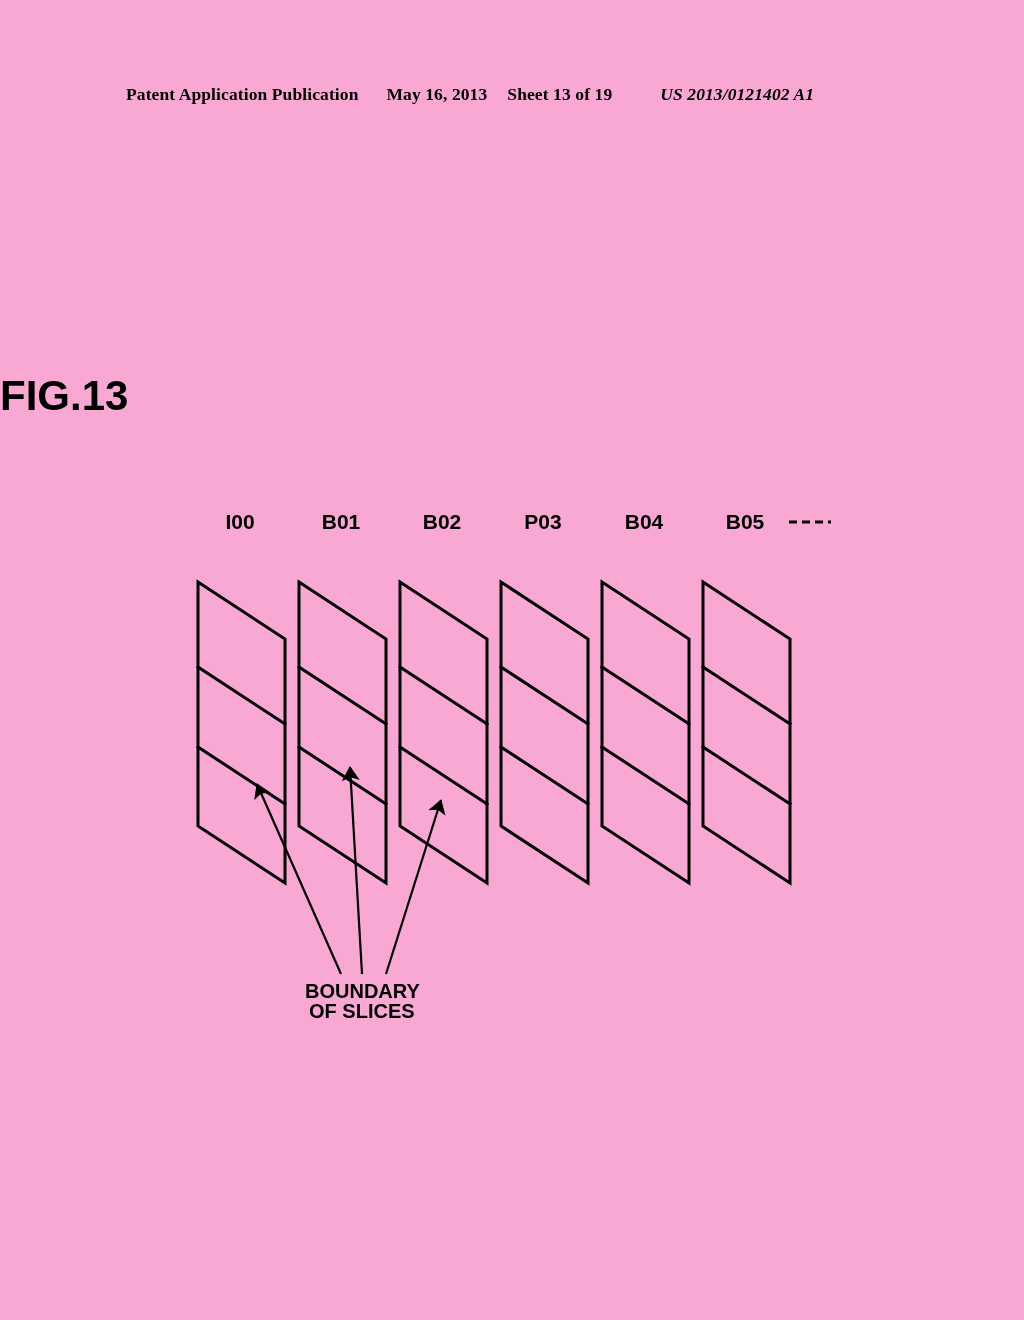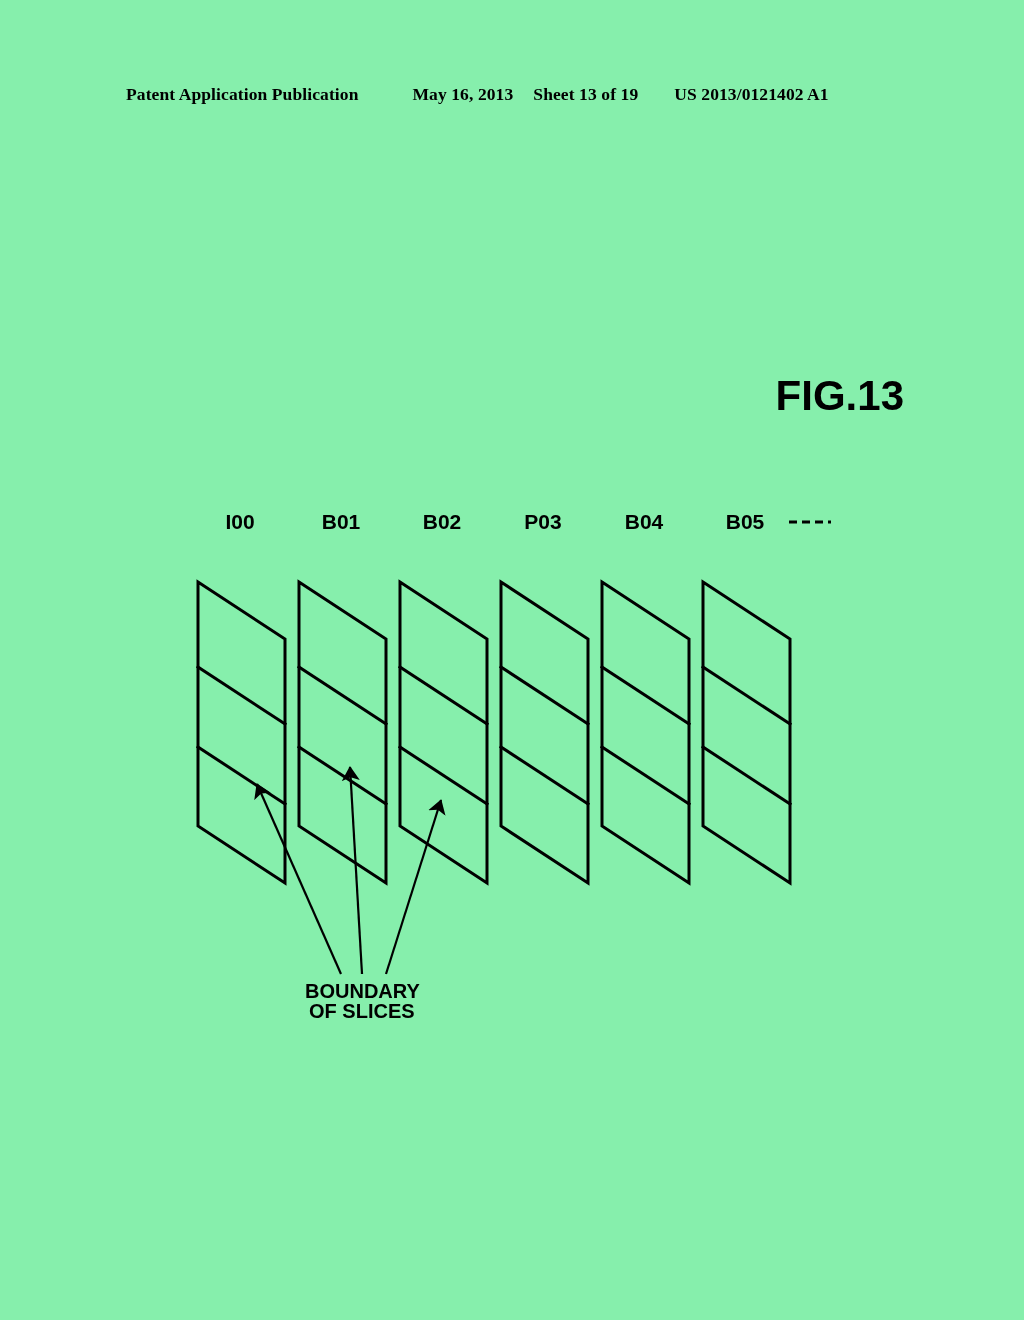--- a/index.html
+++ b/index.html
@@ -16,21 +16,21 @@
     color: #000000;
     overflow: hidden;
   }
 
   .page {
     position: absolute;
     left: 0;
     top: 0;
     width: 1024px;
     height: 1320px;
-    background: #86efac;
+    background: #f9a8d4;
   }
 
   
   .page-header {
     position: absolute;
     left: 0;
     top: 84px;
     width: 1024px;
     height: 28px;
     display: flex;
@@ -40,36 +40,37 @@
     font-family: "Liberation Serif", serif;
     font-weight: bold;
     font-size: 17.5px;
     letter-spacing: 0.1px;
     white-space: nowrap;
   }
   .hdr-pub {
     margin-left: 126px;
   }
   .hdr-date {
-    margin-left: 54px;
+    margin-left: 28px;
   }
   .hdr-sheet {
     margin-left: 20px;
   }
   .hdr-docnum {
-    margin-left: 36px;
+    margin-left: 48px;
+    font-style: italic;
   }
 
   
   .fig-title {
     position: absolute;
     left: 0;
     top: 372px;
     width: 904px;
-    text-align: right;
+    text-align: left;
     font-family: "Liberation Sans", sans-serif;
     font-weight: bold;
     font-size: 42px;
     letter-spacing: 0px;
   }
 
   
   .diagram {
     position: absolute;
     left: 0;

